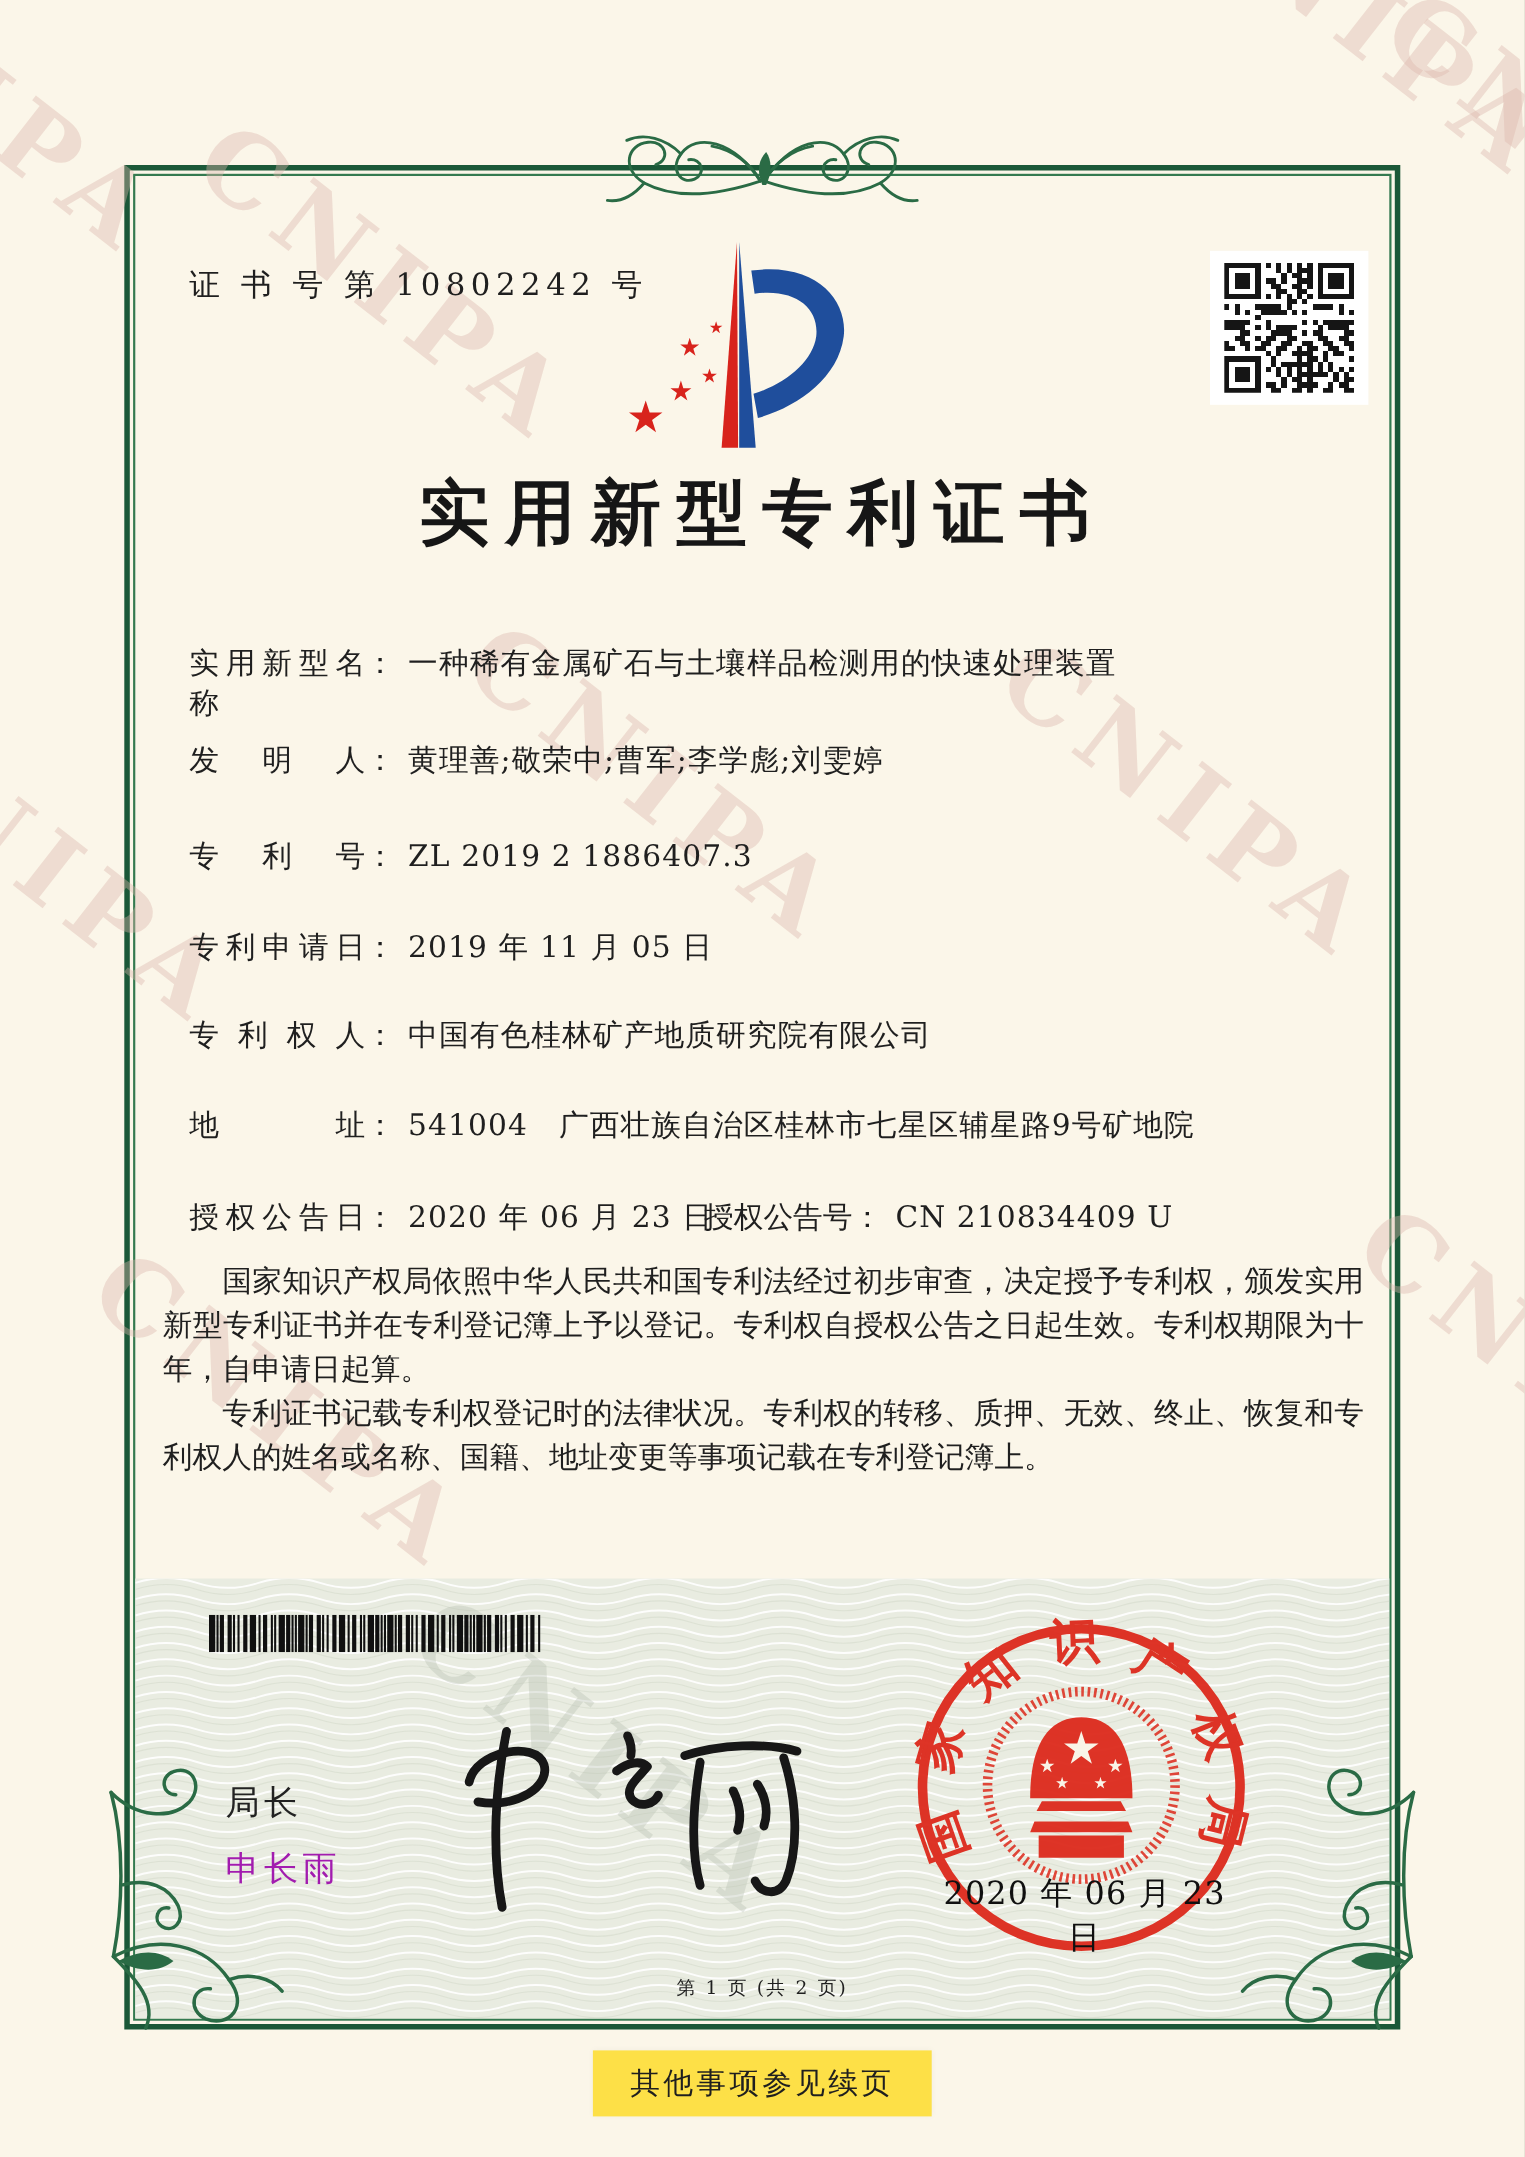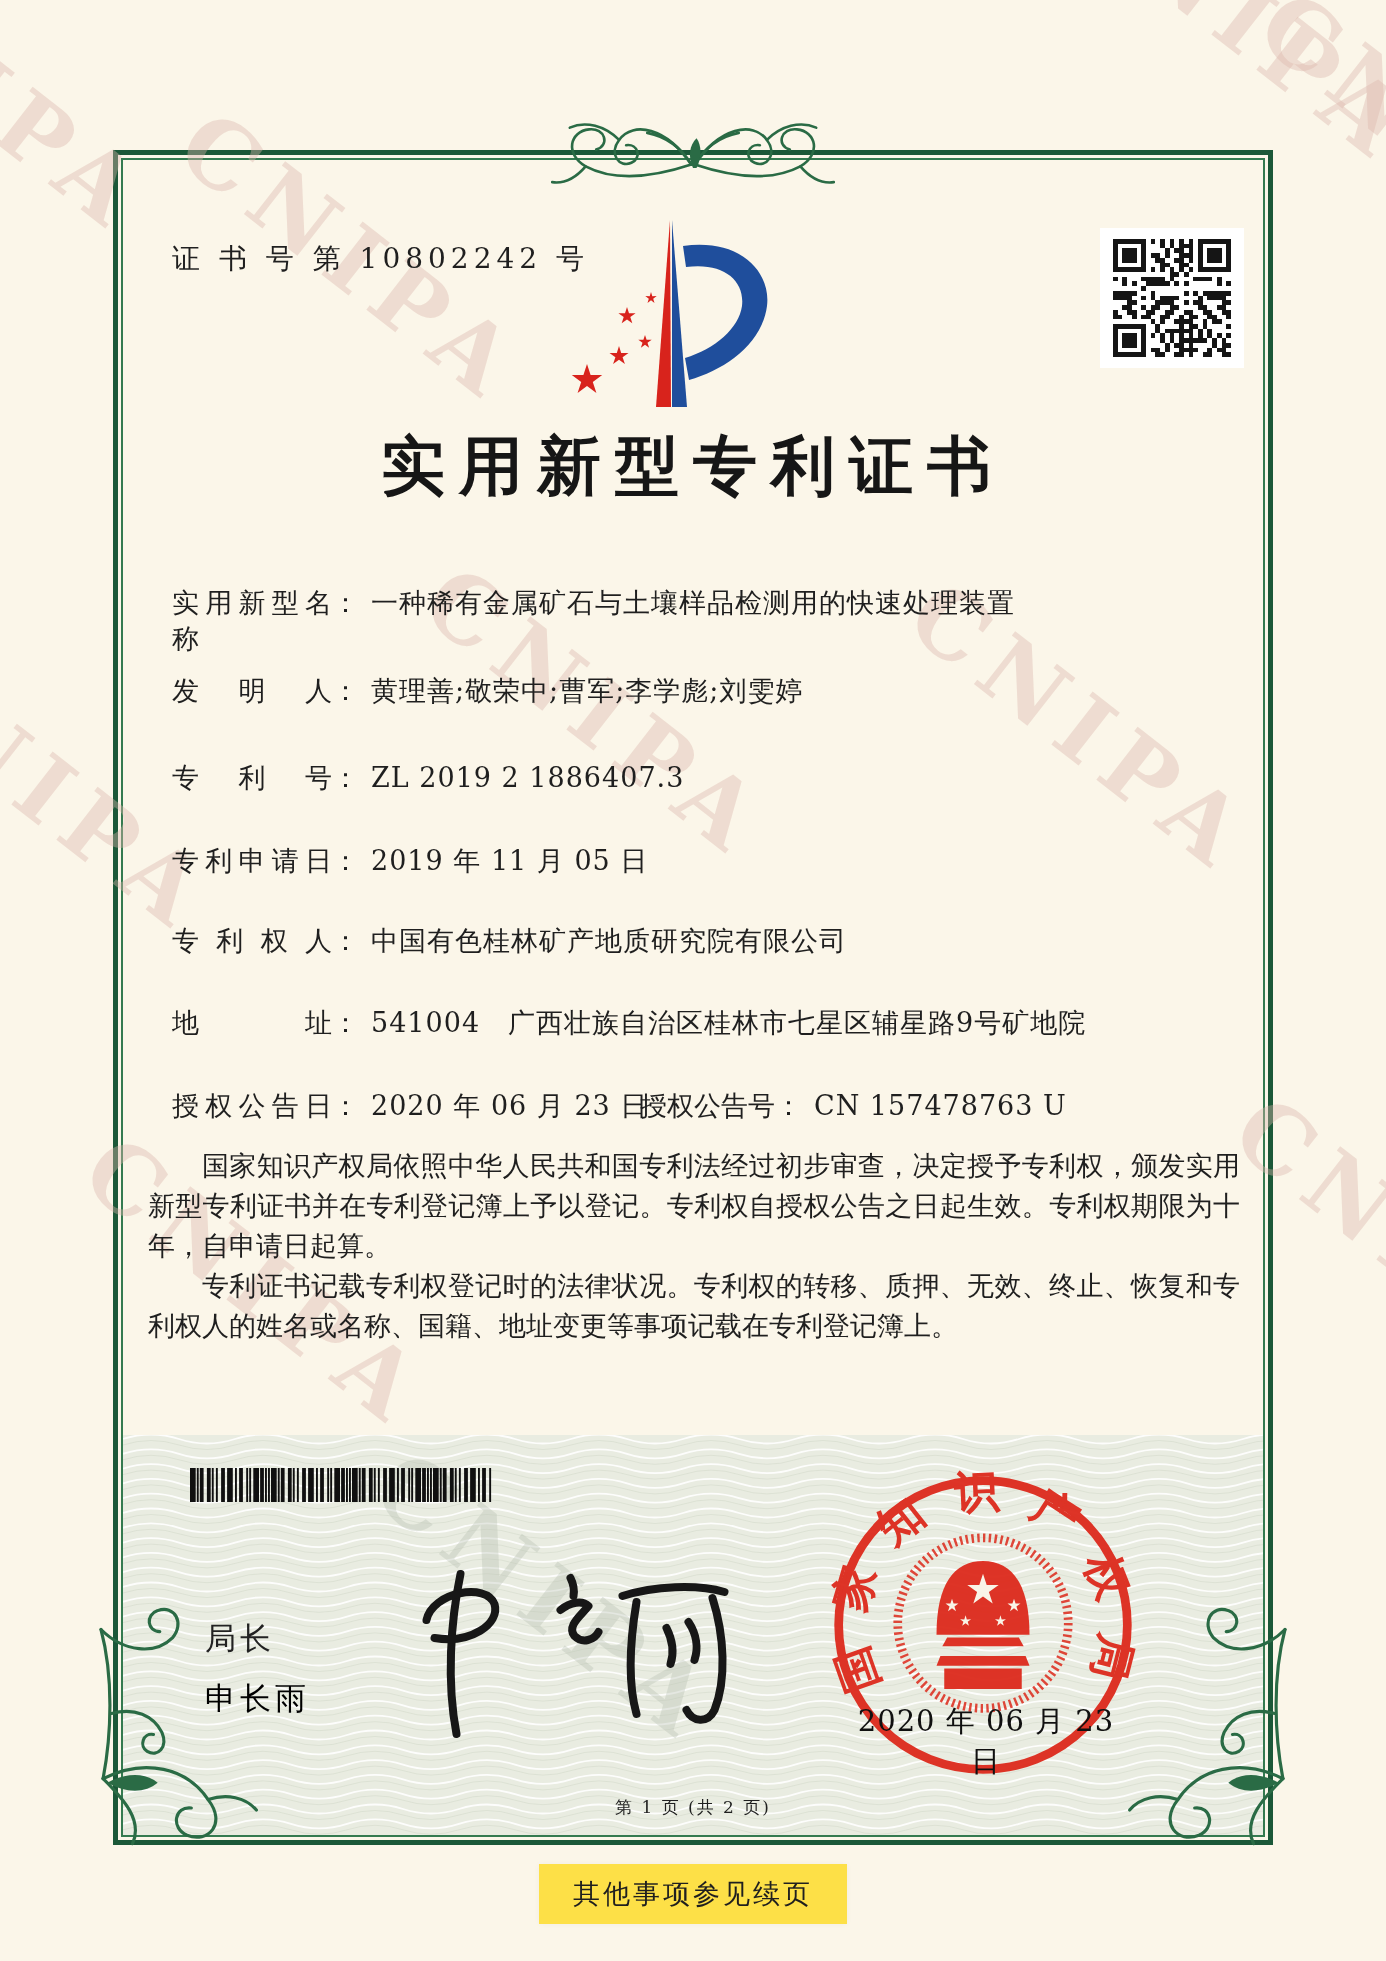--- a/index.html
+++ b/index.html
@@ -41,21 +41,21 @@
   .pair2{position:absolute;left:468px;top:0;}
   
   .body-text{position:absolute;z-index:5;left:148px;top:1146px;width:1092px;
     font-size:27px;line-height:40px;text-align:justify;}
   .body-text p{margin:0;text-indent:2em;}
   
   .barcode{position:absolute;z-index:5;left:190px;top:1468px;width:305px;height:34px;}
   .director-title{position:absolute;z-index:5;left:205px;top:1618px;
     font-family:"DejaVu Sans","Liberation Sans",sans-serif;font-size:31px;letter-spacing:4px;color:#222;}
   .director-name{position:absolute;z-index:5;left:205px;top:1678px;
-    font-family:"DejaVu Sans","Liberation Sans",sans-serif;font-size:31px;letter-spacing:4px;color:#000000;}
+    font-family:"DejaVu Sans","Liberation Sans",sans-serif;font-size:31px;letter-spacing:4px;color:#a21caf;}
   .sig{position:absolute;z-index:6;left:372px;top:1552px;width:365px;height:200px;}
   .seal{position:absolute;z-index:6;left:828px;top:1470px;width:310px;height:310px;opacity:.95;}
   .seal-date{position:absolute;z-index:7;left:856px;top:1702px;width:260px;text-align:center;
     font-size:29px;color:#101010;letter-spacing:1px;}
   .page-info{position:absolute;z-index:5;left:0;right:0;top:1796px;text-align:center;
     font-size:17px;letter-spacing:2px;}
   .cont-note{position:absolute;z-index:5;left:50%;transform:translateX(-50%);top:1864px;
     background:#fde047;padding:12px 34px;font-size:27px;letter-spacing:3px;box-shadow:0 0 6px rgba(0,0,0,.04);}
   .green-stroke{stroke:#2a6b45;fill:none;stroke-width:3;stroke-linecap:round;}
 </style>
@@ -429,21 +429,21 @@
   </div>
   <div class="row" style="top:923px">
     <span class="lbl">专 利 权 人</span><span class="colon">：</span><span class="val">中国有色桂林矿产地质研究院有限公司</span>
   </div>
   <div class="row" style="top:1005px">
     <span class="lbl">地 址</span><span class="colon">：</span><span class="val">541004　广西壮族自治区桂林市七星区辅星路9号矿地院</span>
   </div>
   <div class="row" style="top:1088px">
     <span class="lbl">授权公告日</span><span class="colon">：</span><span class="val">2020 年 06 月 23 日</span>
     <span class="pair2">
-      <span>授权公告号</span><span class="colon">：</span><span class="val">CN 157478763 U</span>
+      <span>授权公告号</span><span class="colon">：</span><span class="val">CN 210834409 U</span>
     </span>
   </div>
 
   <div class="body-text">
     <p>国家知识产权局依照中华人民共和国专利法经过初步审查，决定授予专利权，颁发实用新型专利证书并在专利登记簿上予以登记。专利权自授权公告之日起生效。专利权期限为十年，自申请日起算。</p>
     <p>专利证书记载专利权登记时的法律状况。专利权的转移、质押、无效、终止、恢复和专利权人的姓名或名称、国籍、地址变更等事项记载在专利登记簿上。</p>
   </div>
 
   <svg class="barcode" id="barcode" viewBox="0 0 305 34" preserveAspectRatio="none">
       <rect x="0.0" y="0" width="5.7" height="34" fill="#101010"></rect>

